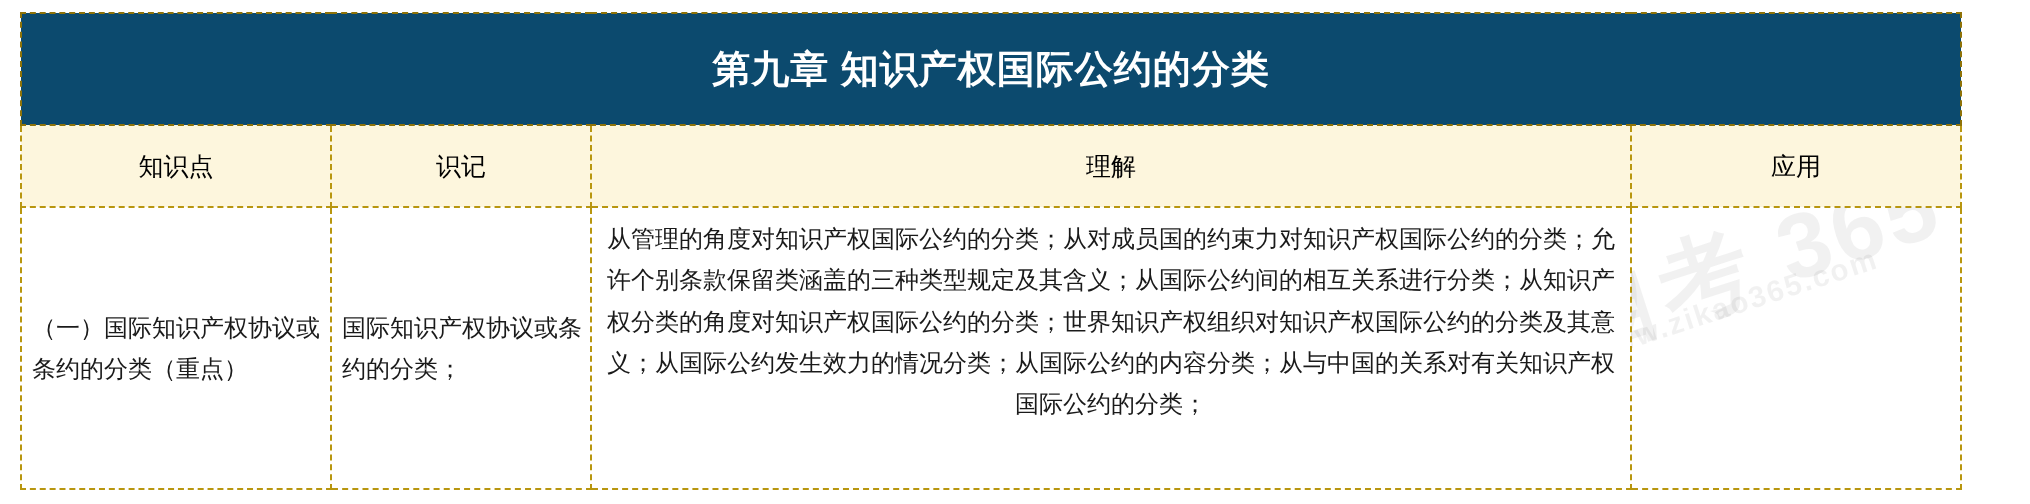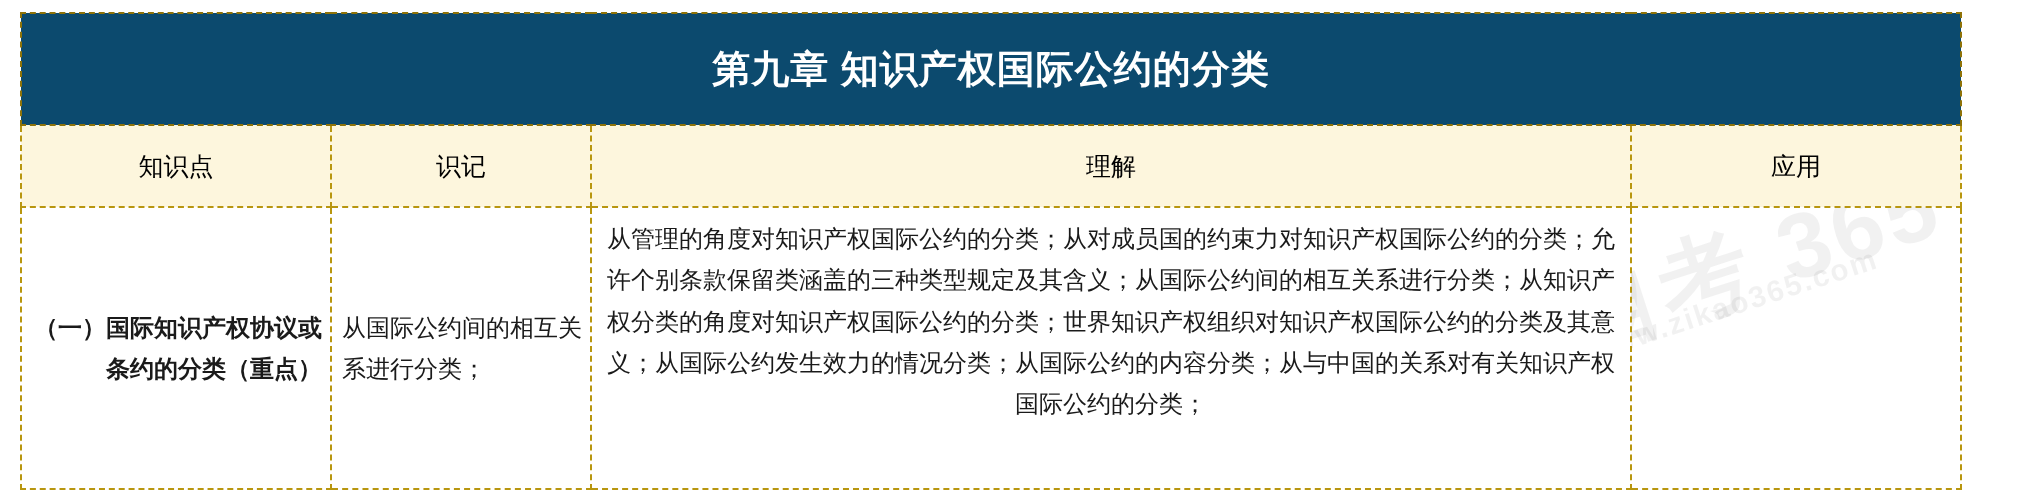--- a/index.html
+++ b/index.html
@@ -101,21 +101,21 @@
     color: #1a1a1a;
     font-size: 24px;
     line-height: 1.72;
     vertical-align: middle;
     border-left: 2px dashed #b8960f;
     border-right: 2px dashed #b8960f;
     border-bottom: 2px dashed #b8960f;
     padding: 10px 8px;
     height: 260px;
   }
-  .body-row td.cell-topic { text-align: right; padding-left: 10px; font-weight: bold; }
+  .body-row td.cell-topic { text-align: left; padding-left: 10px; }
   .body-row td.cell-memo { text-align: left; padding-left: 10px; }
   .body-row td.cell-understand { text-align: center; padding-left: 12px; padding-right: 12px; vertical-align: top; }
   .body-row td.cell-apply { text-align: center; }
   .transparent-cell { background: transparent !important; }
 </style>
 </head>
 <body>
 
 <div class="watermark-layer">
   <div class="wm-circle wm-circle-1"></div>
@@ -144,18 +144,18 @@
       <td colspan="4">第九章 知识产权国际公约的分类</td>
     </tr>
     <tr class="header-row">
       <td>知识点</td>
       <td>识记</td>
       <td>理解</td>
       <td>应用</td>
     </tr>
     <tr class="body-row">
       <td class="cell-topic">（一）国际知识产权协议或条约的分类（重点）</td>
-      <td class="cell-memo">从国际公约间的相互关系进行分类；</td>
+      <td class="cell-memo">国际知识产权协议或条约的分类；</td>
       <td class="cell-understand">从管理的角度对知识产权国际公约的分类；从对成员国的约束力对知识产权国际公约的分类；允许个别条款保留类涵盖的三种类型规定及其含义；从国际公约间的相互关系进行分类；从知识产权分类的角度对知识产权国际公约的分类；世界知识产权组织对知识产权国际公约的分类及其意义；从国际公约发生效力的情况分类；从国际公约的内容分类；从与中国的关系对有关知识产权国际公约的分类；</td>
       <td class="cell-apply transparent-cell"></td>
     </tr>
   </tbody>
 </table>
 
 </body></html>

